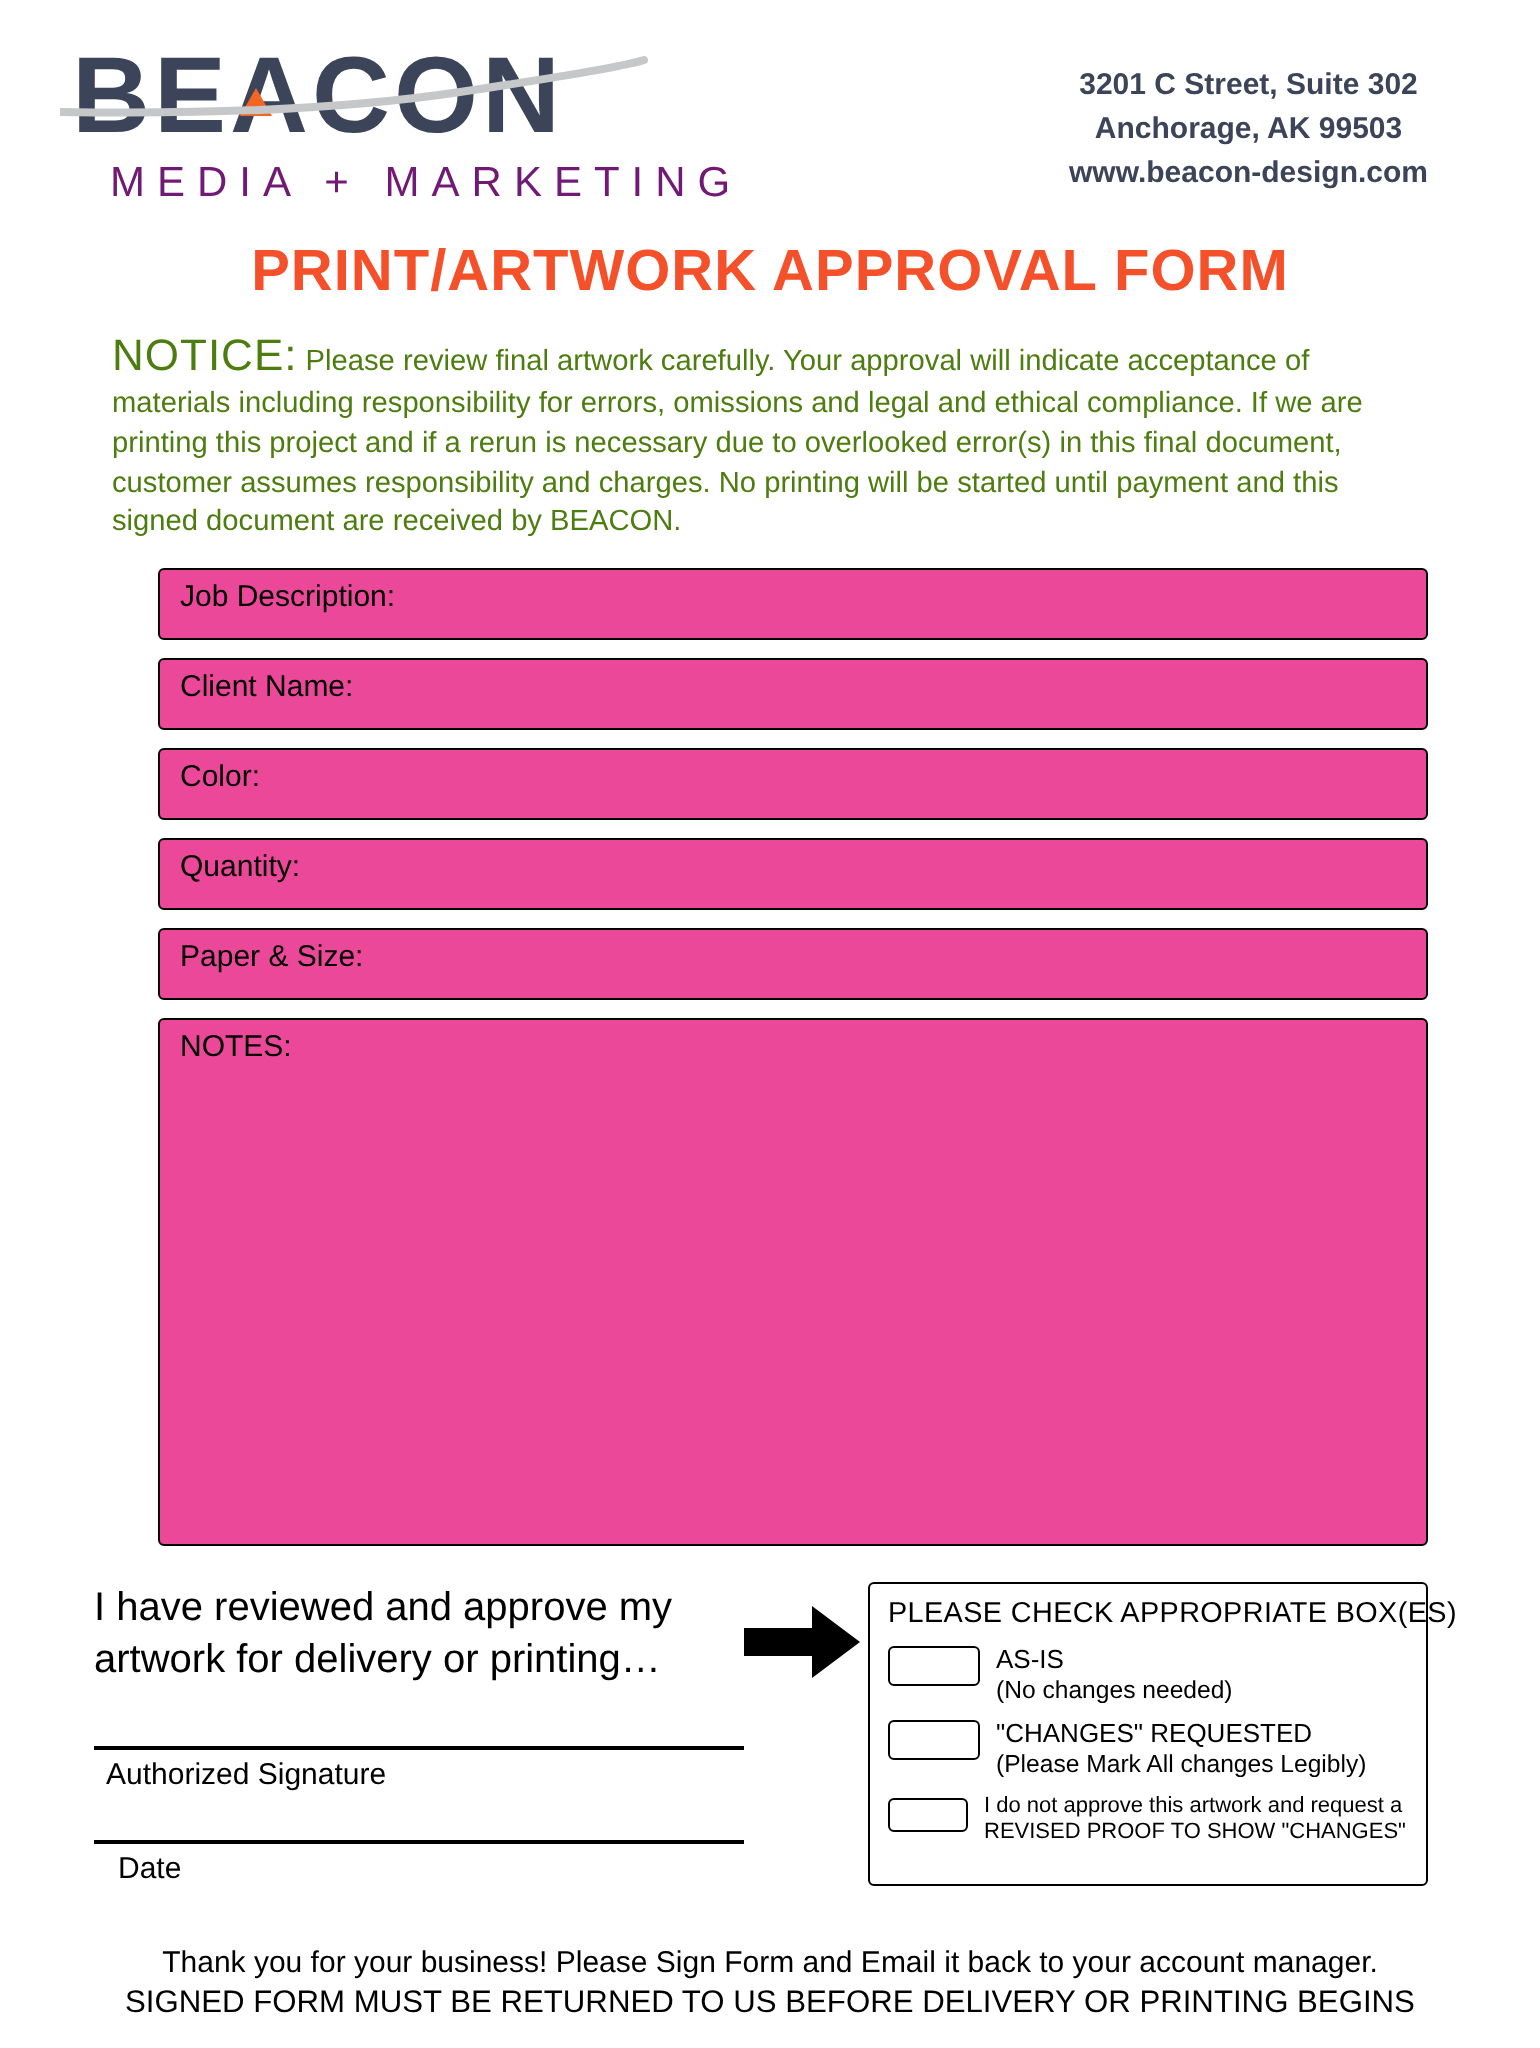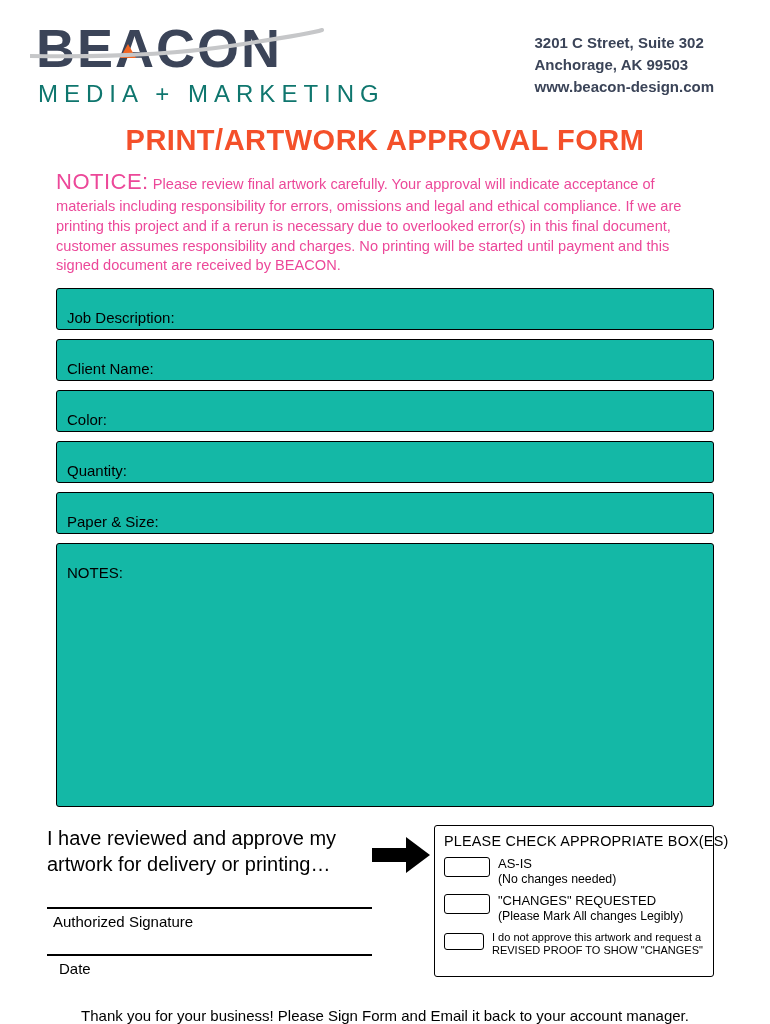--- a/index.html
+++ b/index.html
@@ -24,44 +24,44 @@
   }
   .logo-triangle {
     position: absolute; left: 84px; top: 24px;
     width: 0; height: 0;
     border-left: 8px solid transparent;
     border-right: 8px solid transparent;
     border-bottom: 14px solid #F26522;
   }
   .logo-swoosh { position: absolute; left: -6px; top: 0; pointer-events: none; }
   .tagline {
-    margin-top: 4px; margin-left: 2px;
-    font-size: 24px; letter-spacing: 6px; color: #0f766e;
+    margin-top: 4px; margin-left: 19px;
+    font-size: 21px; letter-spacing: 6px; color: #701a75;
     white-space: nowrap;
   }
   .contact {
-    text-align: left; color: #3B4458; font-weight: bold;
+    text-align: center; color: #3B4458; font-weight: bold;
     font-size: 15px; line-height: 1.45; padding-top: 12px;
   }
   .contact .website { color: #3B4458; }
 
   
   .title {
     margin-top: 16px; text-align: center;
     color: #F4502A; font-size: 29px; font-weight: bold; letter-spacing: 0.5px;
   }
-  .notice { margin-top: 10px; font-size: 14.6px; line-height: 1.36; color: #ec4899; }
+  .notice { margin-top: 10px; font-size: 14.6px; line-height: 1.36; color: #4d7c0f; }
   .notice-label { font-size: 22px; letter-spacing: 0.5px; }
 
   
   .fields { margin-top: 12px; }
   .field-box {
     border: 1.6px solid #000; border-radius: 3px;
-    height: 36px; padding: 20px 10px; margin-bottom: 9px;
-    font-size: 15px; background: #14b8a6;
+    height: 36px; padding: 5px 10px; margin-bottom: 9px;
+    font-size: 15px; background: #ec4899; margin-left: 23px;
   }
   .field-box.notes-box { height: 264px; margin-bottom: 0; }
   .field-label { display: inline-block; }
 
   
   .bottom { display: flex; justify-content: flex-end; margin-top: 18px; }
   .bottom-left { width: 325px; }
   .statement { font-size: 20px; line-height: 1.3; max-width: 310px; }
   .sig-block { margin-top: 30px; }
   .sig-line { border-top: 2px solid #000; width: 325px; }

